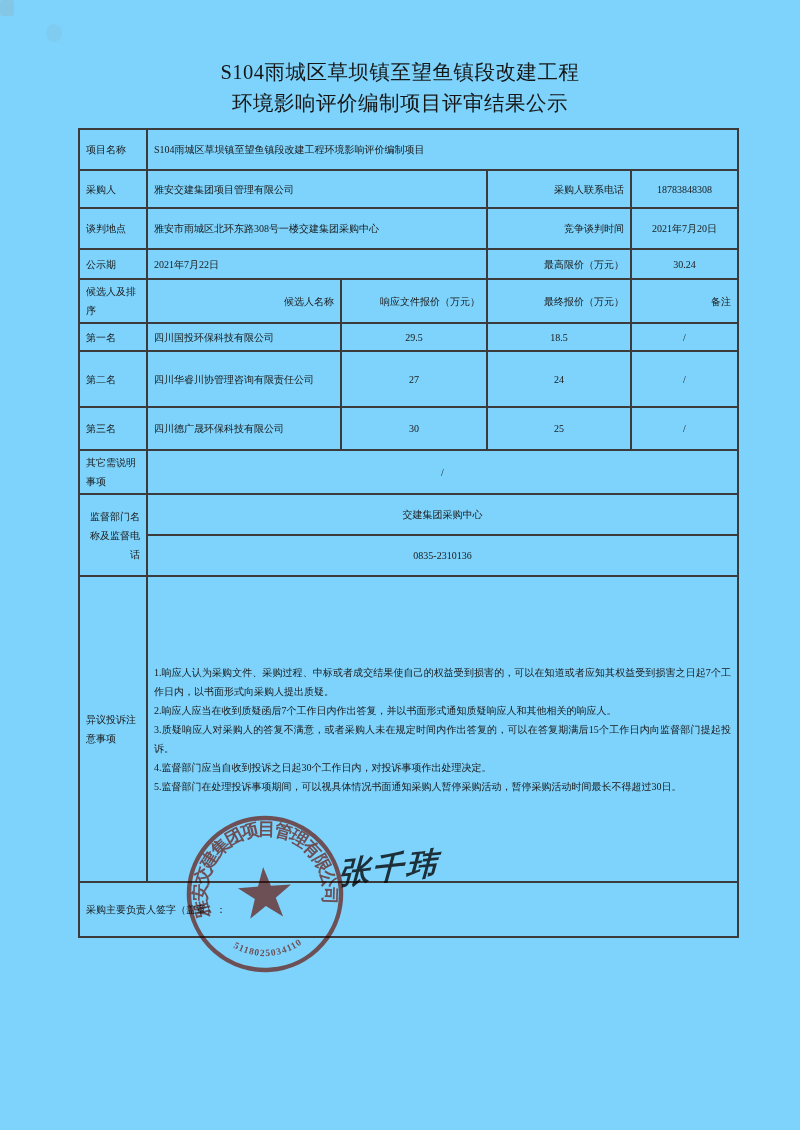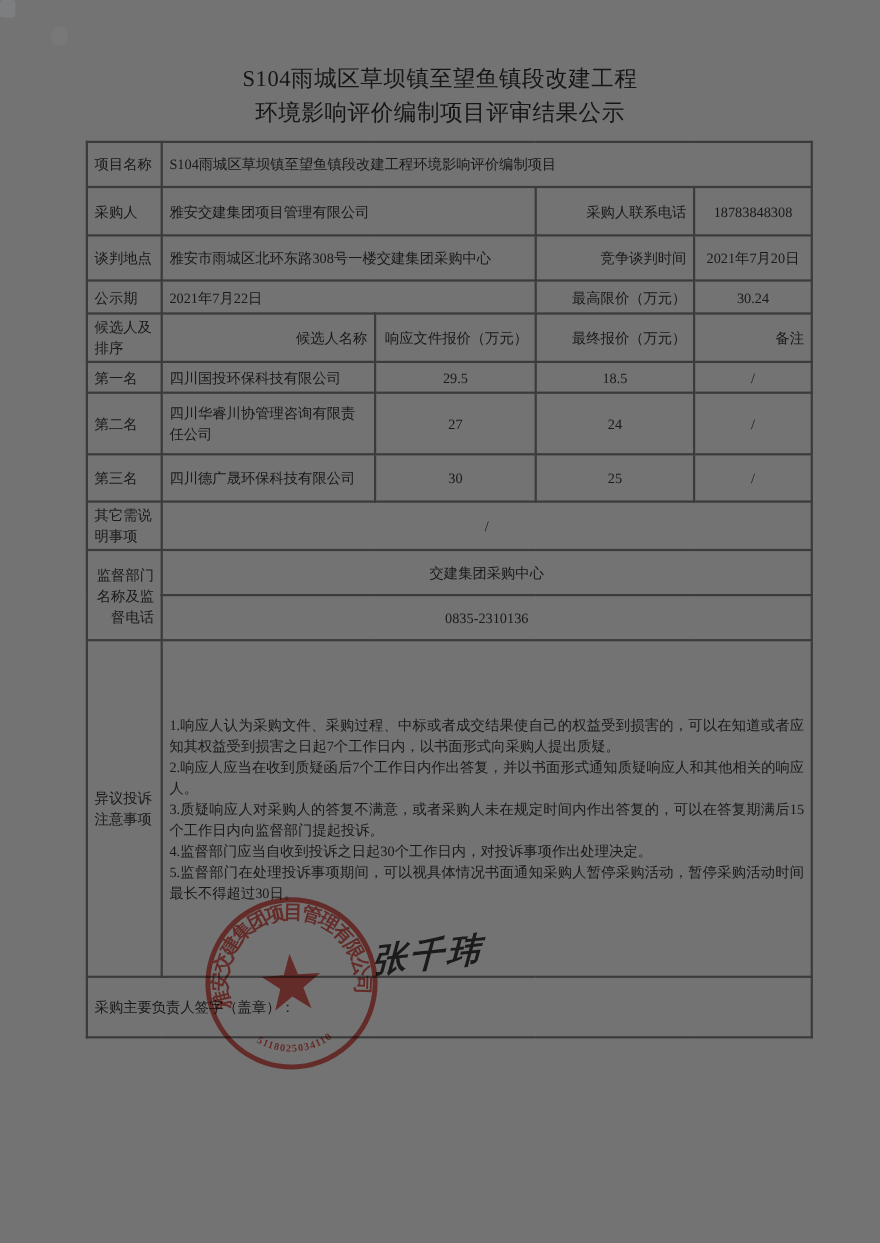--- a/index.html
+++ b/index.html
@@ -3,39 +3,39 @@
 <meta charset="utf-8">
 <style>
   * { margin:0; padding:0; box-sizing:border-box; }
   html,body { width:800px; height:1130px; }
   body {
     font-family:"Liberation Serif","DejaVu Serif",serif;
     background:#ffffff;
   }
   .page {
     position:relative; width:800px; height:1130px;
-    background:#737373; overflow:hidden;
+    background:#7dd3fc; overflow:hidden;
     color:#1c1c1c;
   }
   .scan-artifact {
     position:absolute; background:#9aa0a2; opacity:.35; border-radius:3px;
   }
   .a1 { left:0; top:8; width:14px; height:16px; opacity:.25; }
   .a2 { left:46px; top:24px; width:16px; height:18px; opacity:.12; border-radius:50%; }
 
   .doc-title {
     position:absolute; left:70px; top:57px; width:660px;
     text-align:center; font-size:20.5px; line-height:31px;
     color:#161616; letter-spacing:.5px; font-weight:500;
   }
 
   table.main {
     position:absolute; left:78px; top:128px; width:659px;
     border-collapse:collapse; table-layout:fixed;
-    font-size:13px; color:#191919;
+    font-size:10px; color:#191919;
   }
   table.main td {
     border:2px solid #3b3b3b;
     padding:2px 6px;
     line-height:19px;
     vertical-align:middle;
     overflow:hidden;
     word-break:break-all;
   }
   td.lb  { text-align:left; }
@@ -78,21 +78,21 @@
         <col style="width:194px">
         <col style="width:146px">
         <col style="width:144px">
         <col style="width:107px">
     </colgroup>
     <tbody>
       <tr style="height:41px">
         <td class="lb">项目名称</td>
         <td class="vl" colspan="4">S104雨城区草坝镇至望鱼镇段改建工程环境影响评价编制项目</td>
       </tr>
-      <tr style="height:44px">
+      <tr style="height:38px">
         <td class="lb">采购人</td>
         <td class="vl" colspan="2">雅安交建集团项目管理有限公司</td>
         <td class="lbc">采购人联系电话</td>
         <td class="vc">18783848308</td>
       </tr>
       <tr style="height:41px">
         <td class="lb">谈判地点</td>
         <td class="vl" colspan="2">雅安市雨城区北环东路308号一楼交建集团采购中心</td>
         <td class="lbc">竞争谈判时间</td>
         <td class="vc">2021年7月20日</td>

